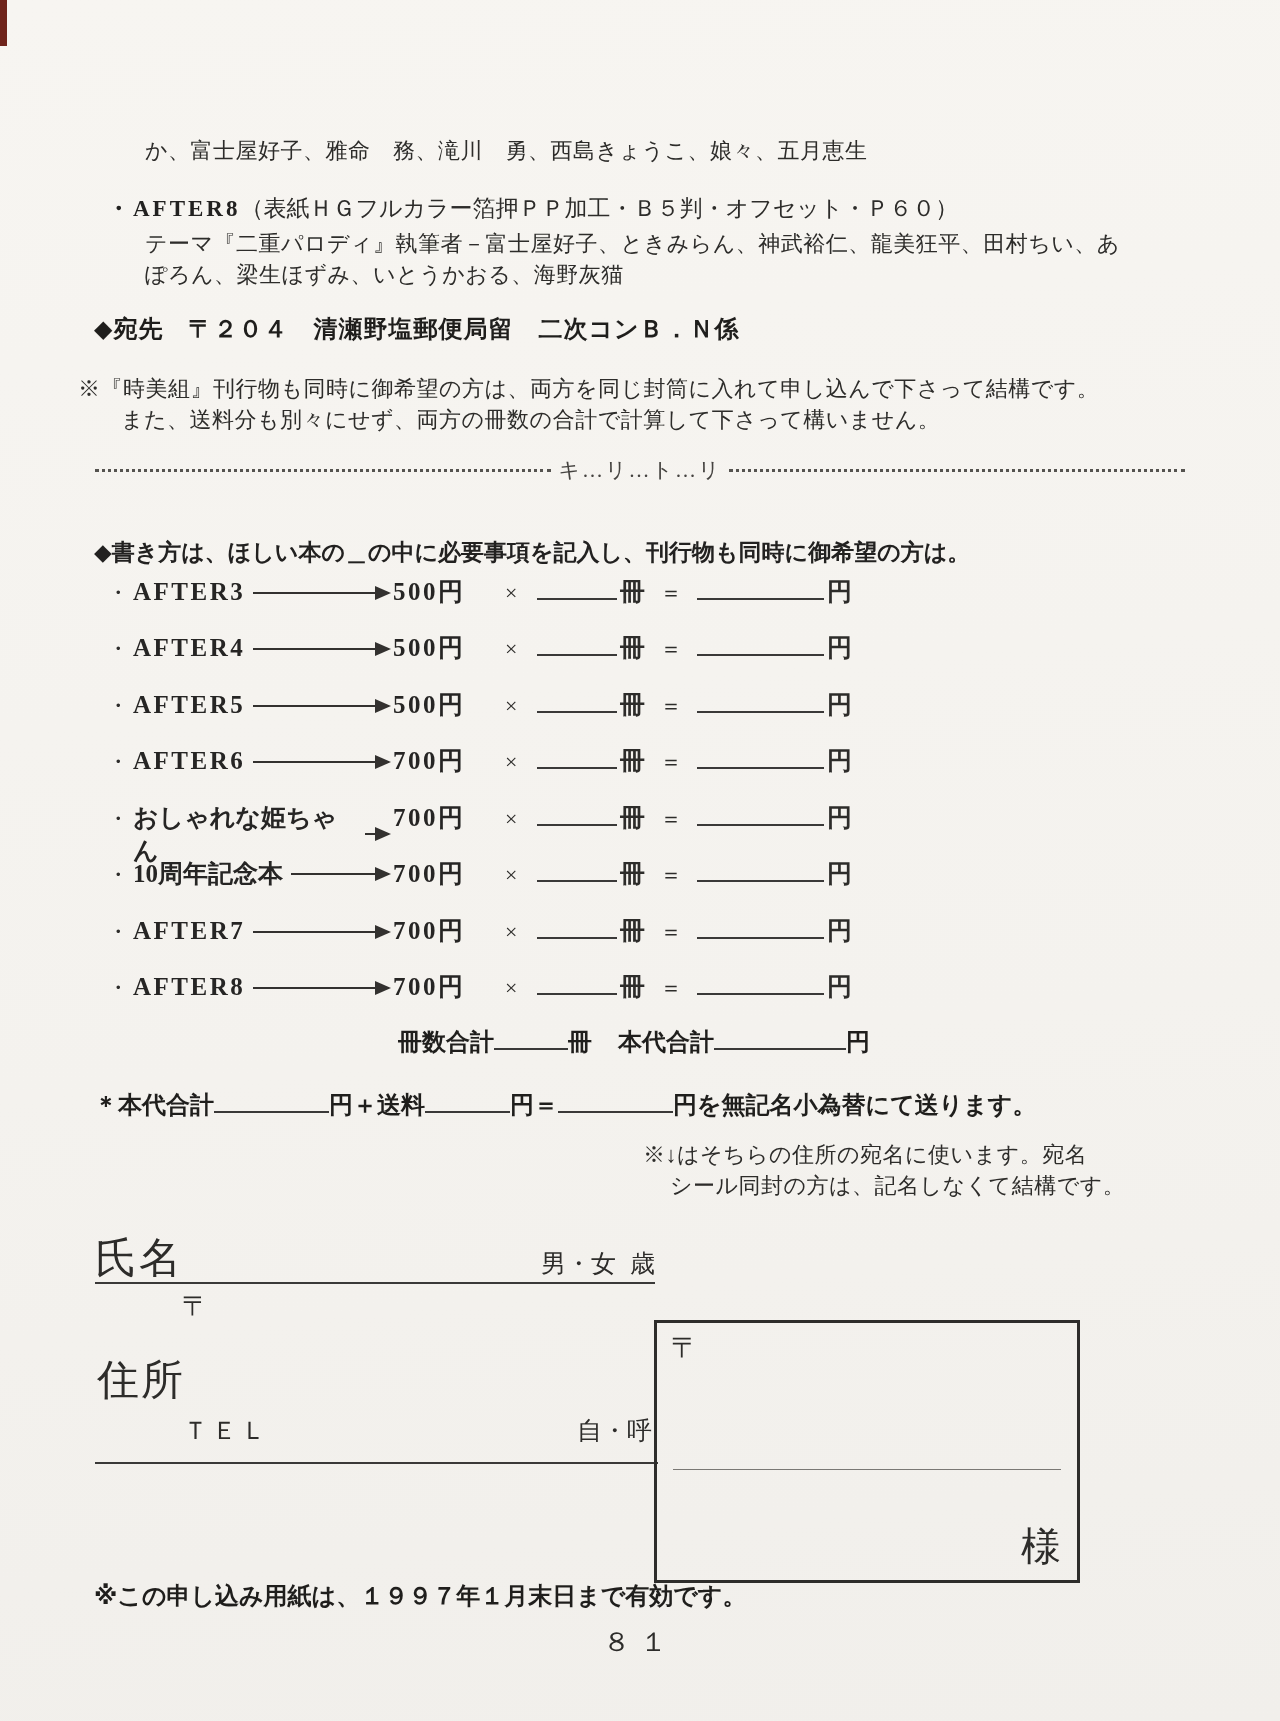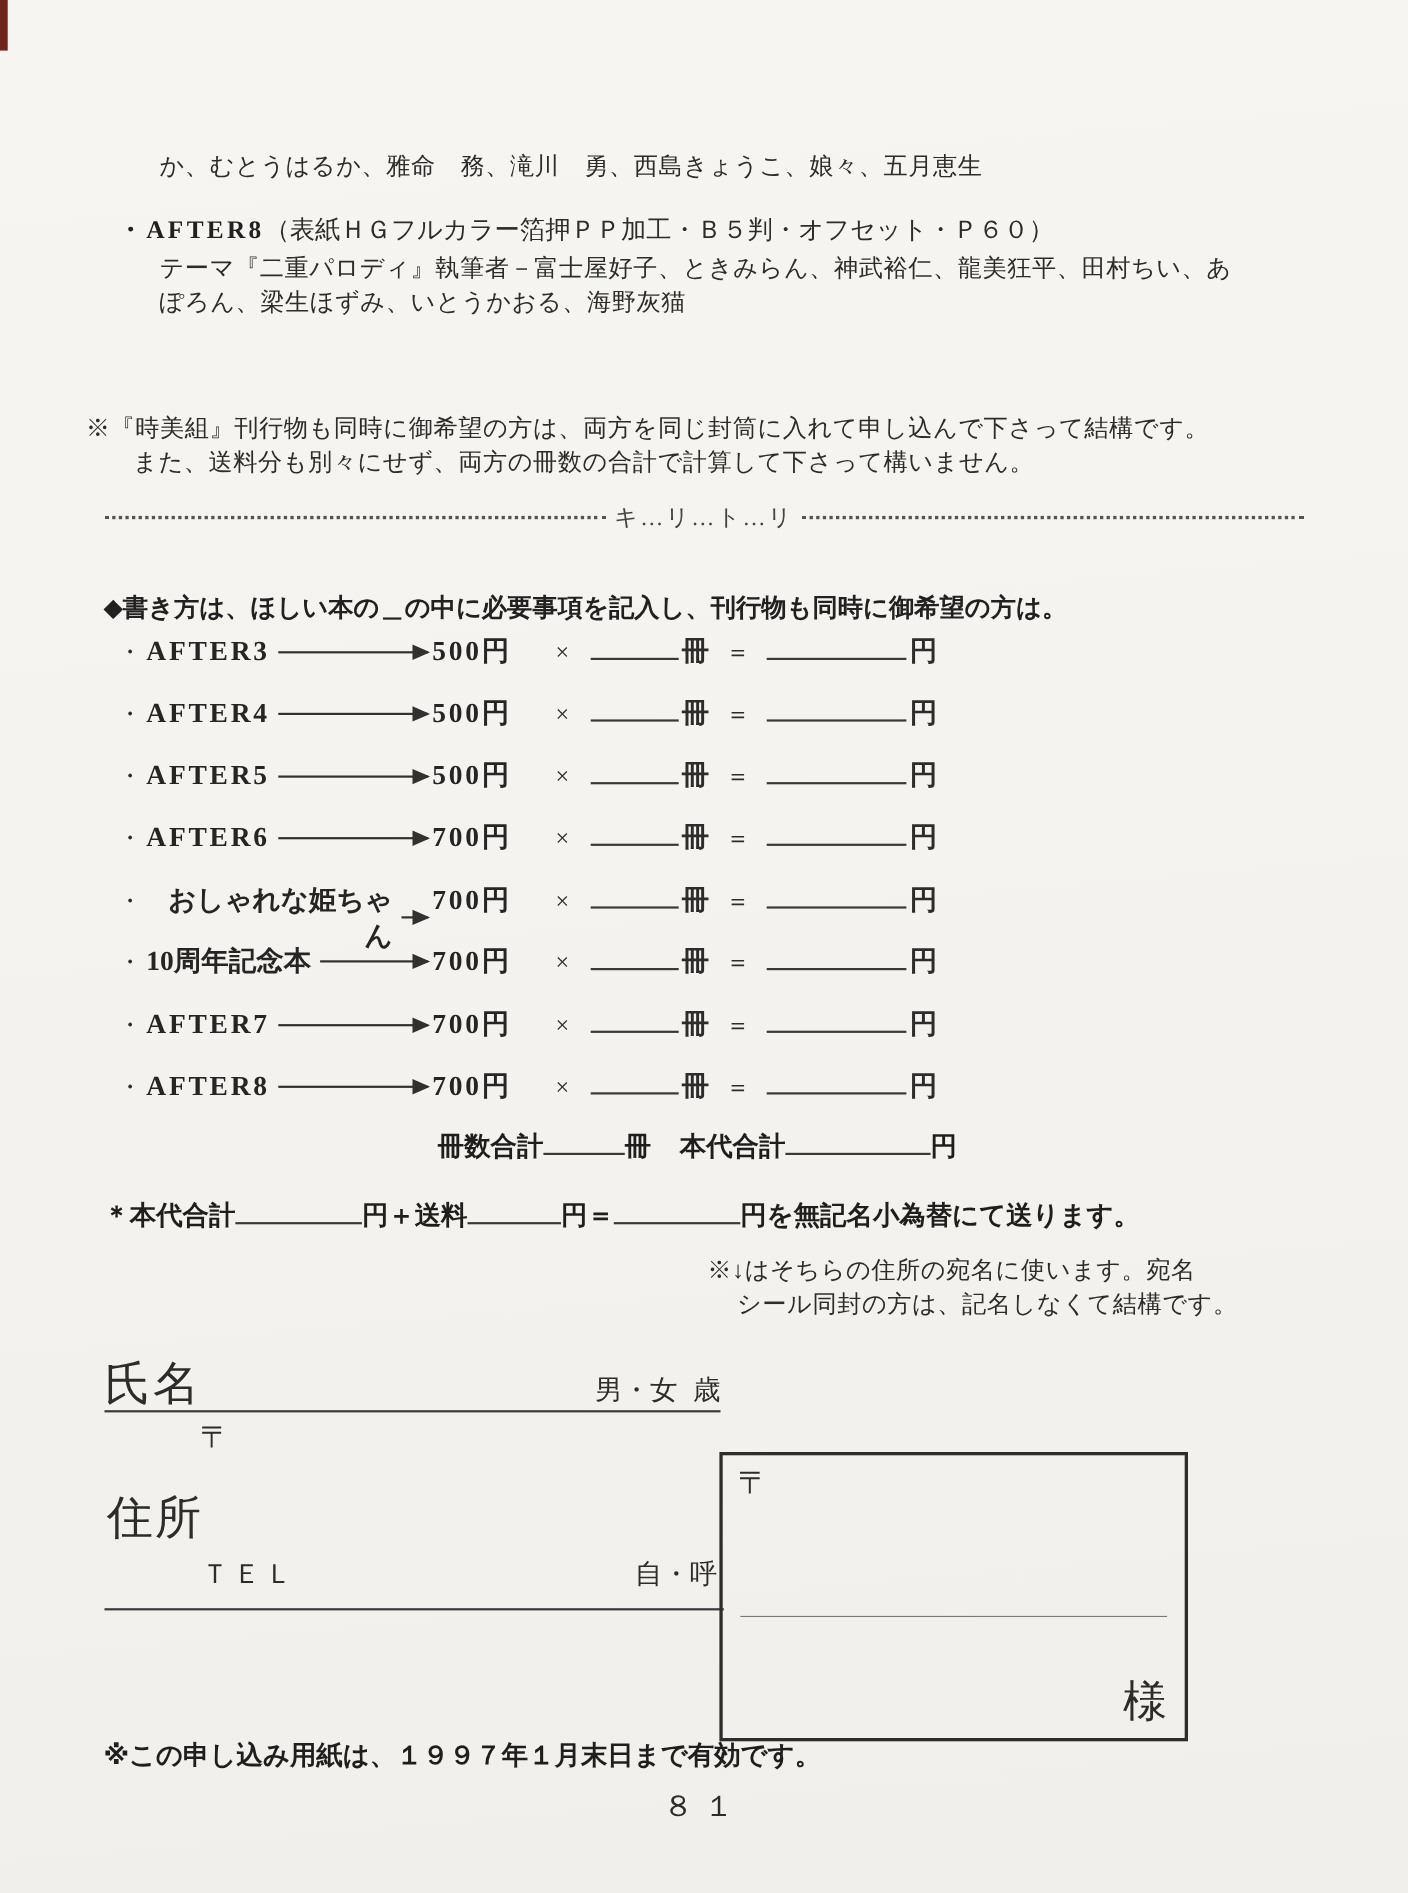--- a/index.html
+++ b/index.html
@@ -44,28 +44,29 @@
   .field-row{display:flex;align-items:baseline;border-bottom:2px solid #3a3938;}
   .addr-box{border:3px solid #2e2d2b;background:transparent;}
 </style>
 </head>
 <body>
 
 <div class="page">
 
   <div class="abs" style="left:0;top:0;width:7px;height:46px;background:#6f241b;"></div>
 
-  <div class="abs body-text" style="left:145px;top:136px;">か、むとうはるか、雅命　務、滝川　勇、西島きょうこ、娘々、五月恵生</div>
+  <div class="abs body-text" style="left:145px;top:136px;">か、富士屋好子、雅命　務、滝川　勇、西島きょうこ、娘々、五月恵生</div>
 
   <div class="abs" style="left:107px;top:193px;font-size:23px;">
     <span class="serif-bold" style="letter-spacing:3px;">・AFTER8</span><span>（表紙ＨＧフルカラー箔押ＰＰ加工・Ｂ５判・オフセット・Ｐ６０）</span>
   </div>
   <div class="abs body-text" style="left:145px;top:260px;">ぽろん、梁生ほずみ、いとうかおる、海野灰猫</div>
   <div class="abs body-text" style="left:145px;top:229px;">テーマ『二重パロディ』執筆者－富士屋好子、ときみらん、神武裕仁、龍美狂平、田村ちい、あ</div>
 
+  <div class="abs gothic" style="left:94px;top:313px;font-size:24px;letter-spacing:1px;">◆宛先　〒２０４　清瀬野塩郵便局留　二次コンＢ．Ｎ係</div>
 
   <div class="abs body-text" style="left:78px;top:374px;">※『時美組』刊行物も同時に御希望の方は、両方を同じ封筒に入れて申し込んで下さって結構です。</div>
   <div class="abs body-text" style="left:121px;top:405px;">また、送料分も別々にせず、両方の冊数の合計で計算して下さって構いません。</div>
 
   <div class="abs cutline" style="left:95px;top:455px;width:1090px;height:30px;">
     <div class="seg"></div>
     <div class="lbl">キ…リ…ト…リ</div>
     <div class="seg"></div>
   </div>
 
@@ -127,21 +128,21 @@
     <span class="blank blank-books"></span>
     <span class="row-unit">冊</span>
     <span class="row-eq">＝</span>
     <span class="blank blank-total"></span>
     <span class="row-unit">円</span>
   </div>
 
   <div class="order-row" style="top:801px;">
     <div class="name-group">
       <span class="row-bullet">・</span>
-      <span class="row-name" style="letter-spacing:0;text-align:right;">おしゃれな姫ちゃん</span>
+      <span class="row-name" style="letter-spacing:0;">おしゃれな姫ちゃん</span>
       <span class="arrow"></span>
     </div>
     <span class="row-price">700円</span>
     <span class="row-mult">×</span>
     <span class="blank blank-books"></span>
     <span class="row-unit">冊</span>
     <span class="row-eq">＝</span>
     <span class="blank blank-total"></span>
     <span class="row-unit">円</span>
   </div>

